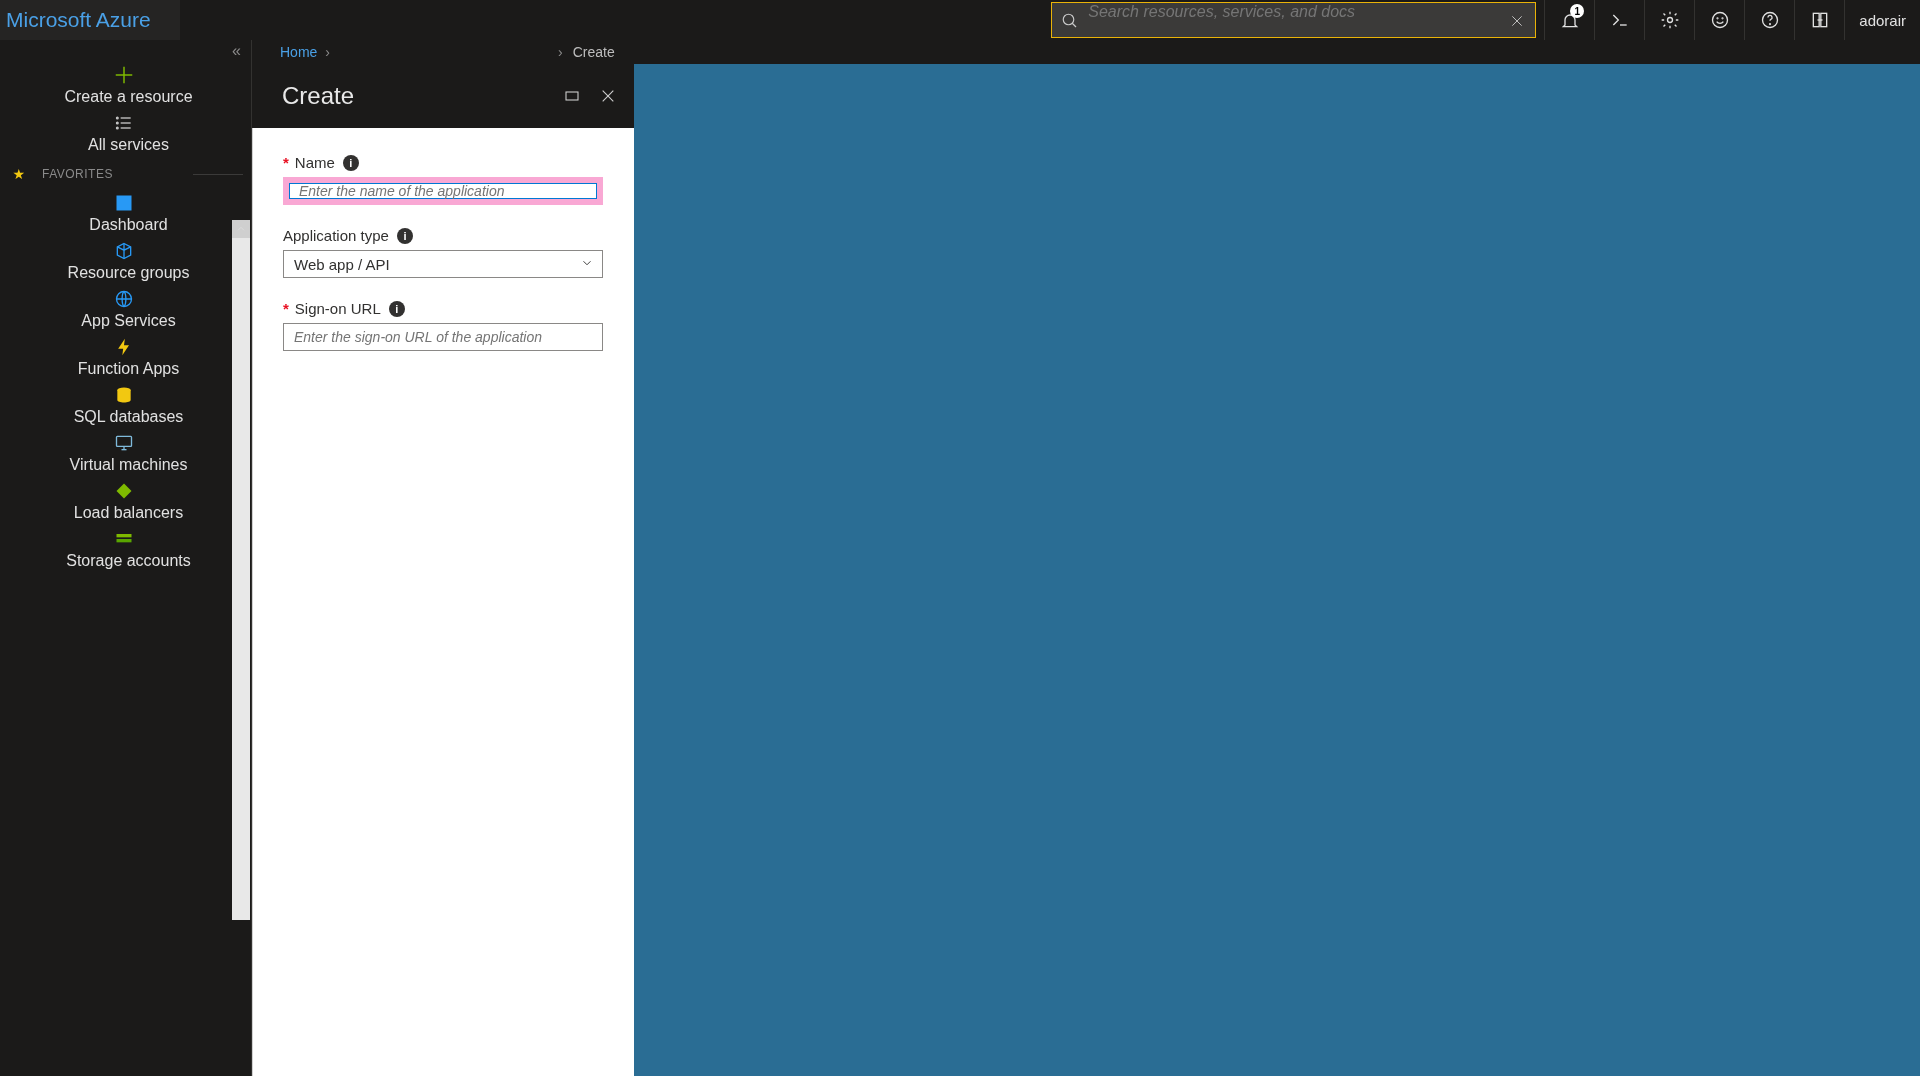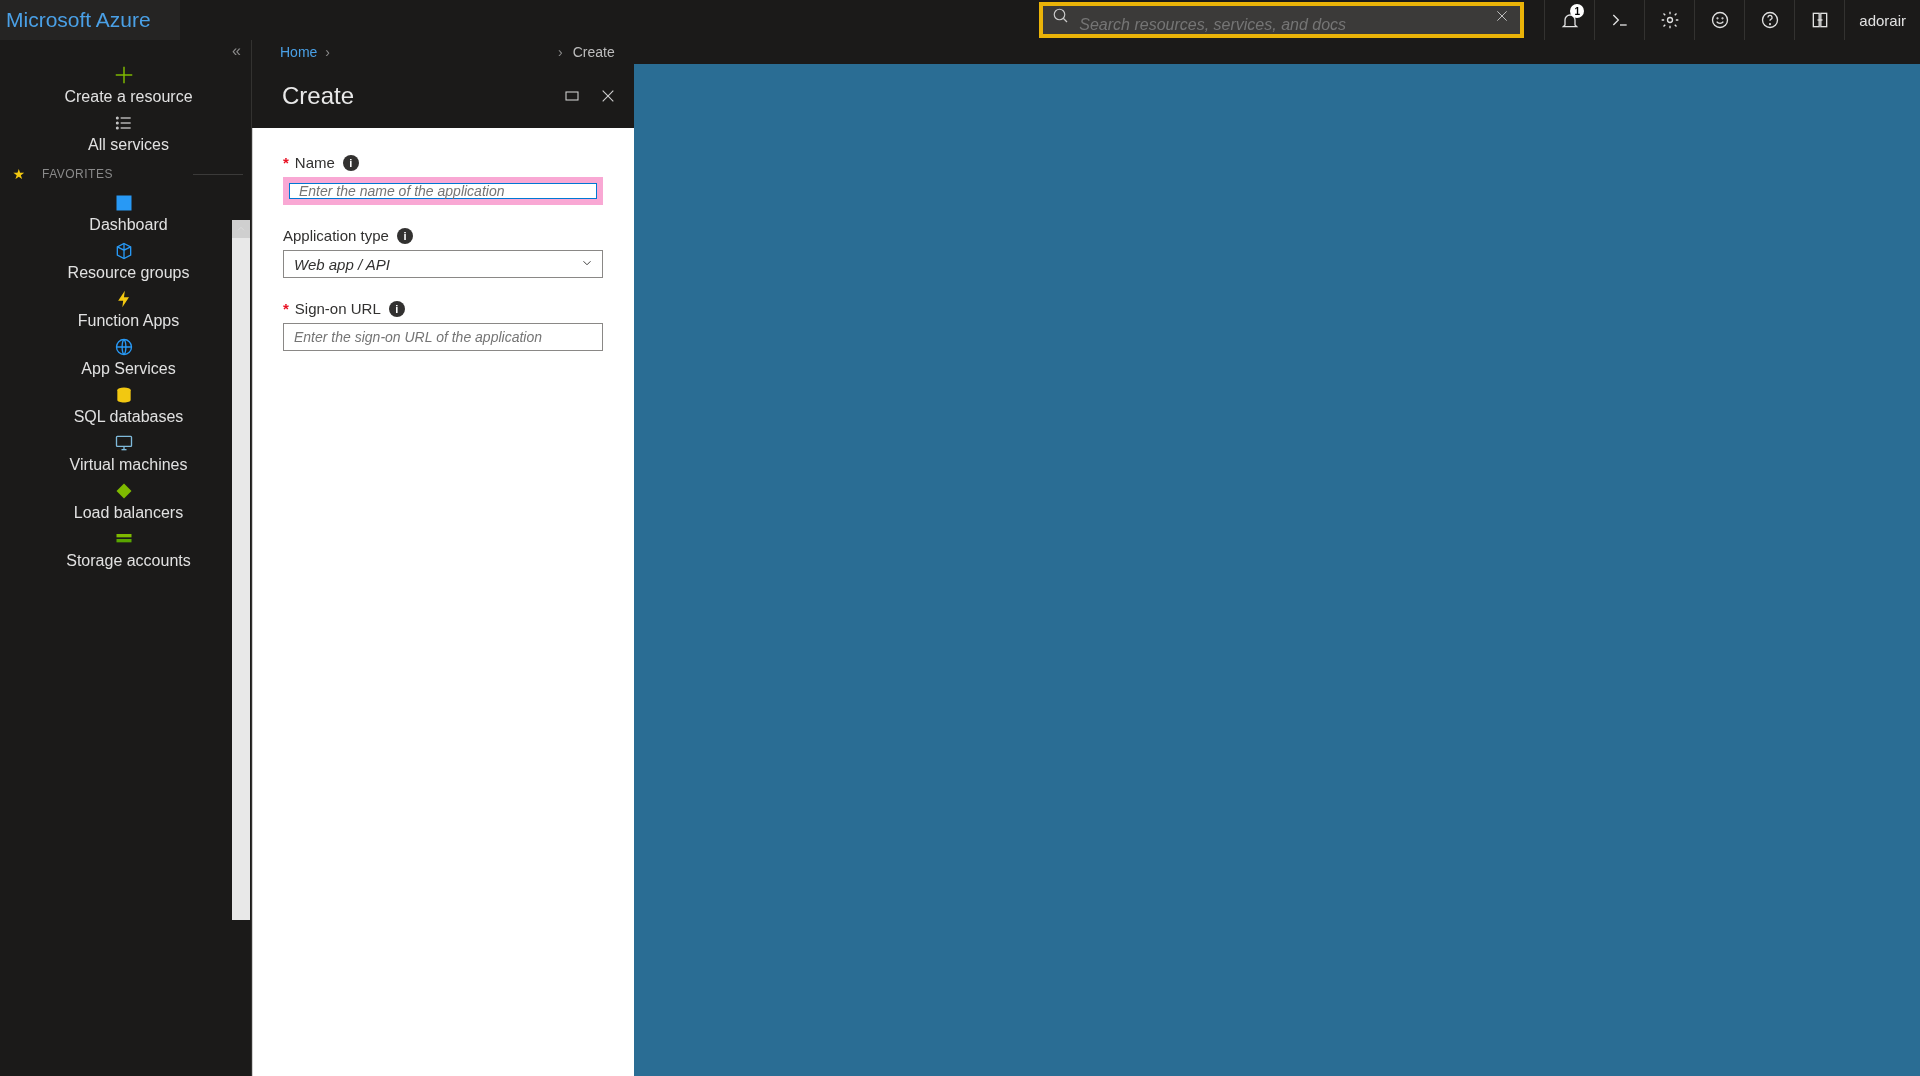--- a/index.html
+++ b/index.html
@@ -29,24 +29,24 @@
   color: #4aa0e6;
   font-size: 21px;
   font-weight: 400;
 }
 .topbar-spacer { flex: 1; }
 .search-wrap {
   position: relative;
   width: 485px;
   height: 36px;
   background: #3b3a39;
-  border: 4px solid #eab308;
-  display: flex;
-  align-items: flex-end;
-  margin-right: 20px;
+  border: 1px solid #eab308;
+  display: flex;
+  align-items: flex-start;
+  margin-right: 8px;
 }
 .search-icon {
   width: 36px; height: 36px;
   display: flex; align-items: center; justify-content: center;
   color: #c8c8c8;
 }
 .search-input {
   flex: 1;
   background: transparent;
   border: none;
@@ -244,21 +244,21 @@
   width: 320px;
   height: 28px;
   border: 1px solid #8a8886;
   display: flex;
   align-items: center;
   padding: 0 8px 0 10px;
   font-size: 15px;
   color: #323130;
   cursor: pointer;
 }
-.select-value { flex: 1; font-style: italic; }
+.select-value { flex: 1; }
 .chev-down {
   width: 14px; height: 14px;
 }
 
 
 .canvas {
   flex: 1;
   background: #2a6d94;
   margin-top: 24px;
 }
@@ -405,35 +405,35 @@
         <div class="side-item">
           <span class="side-icon" style="color:#2899f5">
             <svg width="20" height="20" viewBox="0 0 24 24">
               <path d="M12 3l8 4v10l-8 4-8-4V7z"></path>
               <path d="M12 3v18M4 7l8 4 8-4"></path>
             </svg>
           </span>
           <span>Resource groups</span>
         </div>
         <div class="side-item">
-          <span class="side-icon" style="color:#f2c811">
-            <svg width="20" height="20" viewBox="0 0 24 24">
-              <path d="M13 2L5 14h6l-1 8 8-12h-6z" fill="currentColor" stroke="none"></path>
-            </svg>
-          </span>
-          <span>Function Apps</span>
-        </div>
-        <div class="side-item">
           <span class="side-icon" style="color:#2899f5">
             <svg width="20" height="20" viewBox="0 0 24 24">
               <circle cx="12" cy="12" r="9"></circle>
               <path d="M3 12h18M12 3c3 3 3 15 0 18M12 3c-3 3-3 15 0 18"></path>
             </svg>
           </span>
           <span>App Services</span>
+        </div>
+        <div class="side-item">
+          <span class="side-icon" style="color:#f2c811">
+            <svg width="20" height="20" viewBox="0 0 24 24">
+              <path d="M13 2L5 14h6l-1 8 8-12h-6z" fill="currentColor" stroke="none"></path>
+            </svg>
+          </span>
+          <span>Function Apps</span>
         </div>
         <div class="side-item">
           <span class="side-icon" style="color:#f2c811">
             <svg width="20" height="20" viewBox="0 0 24 24">
               <ellipse cx="12" cy="6" rx="8" ry="3" fill="currentColor" stroke="none"></ellipse>
               <path d="M4 6v12c0 1.7 3.6 3 8 3s8-1.3 8-3V6" fill="currentColor" stroke="none"></path>
             </svg>
           </span>
           <span>SQL databases</span>
         </div>

